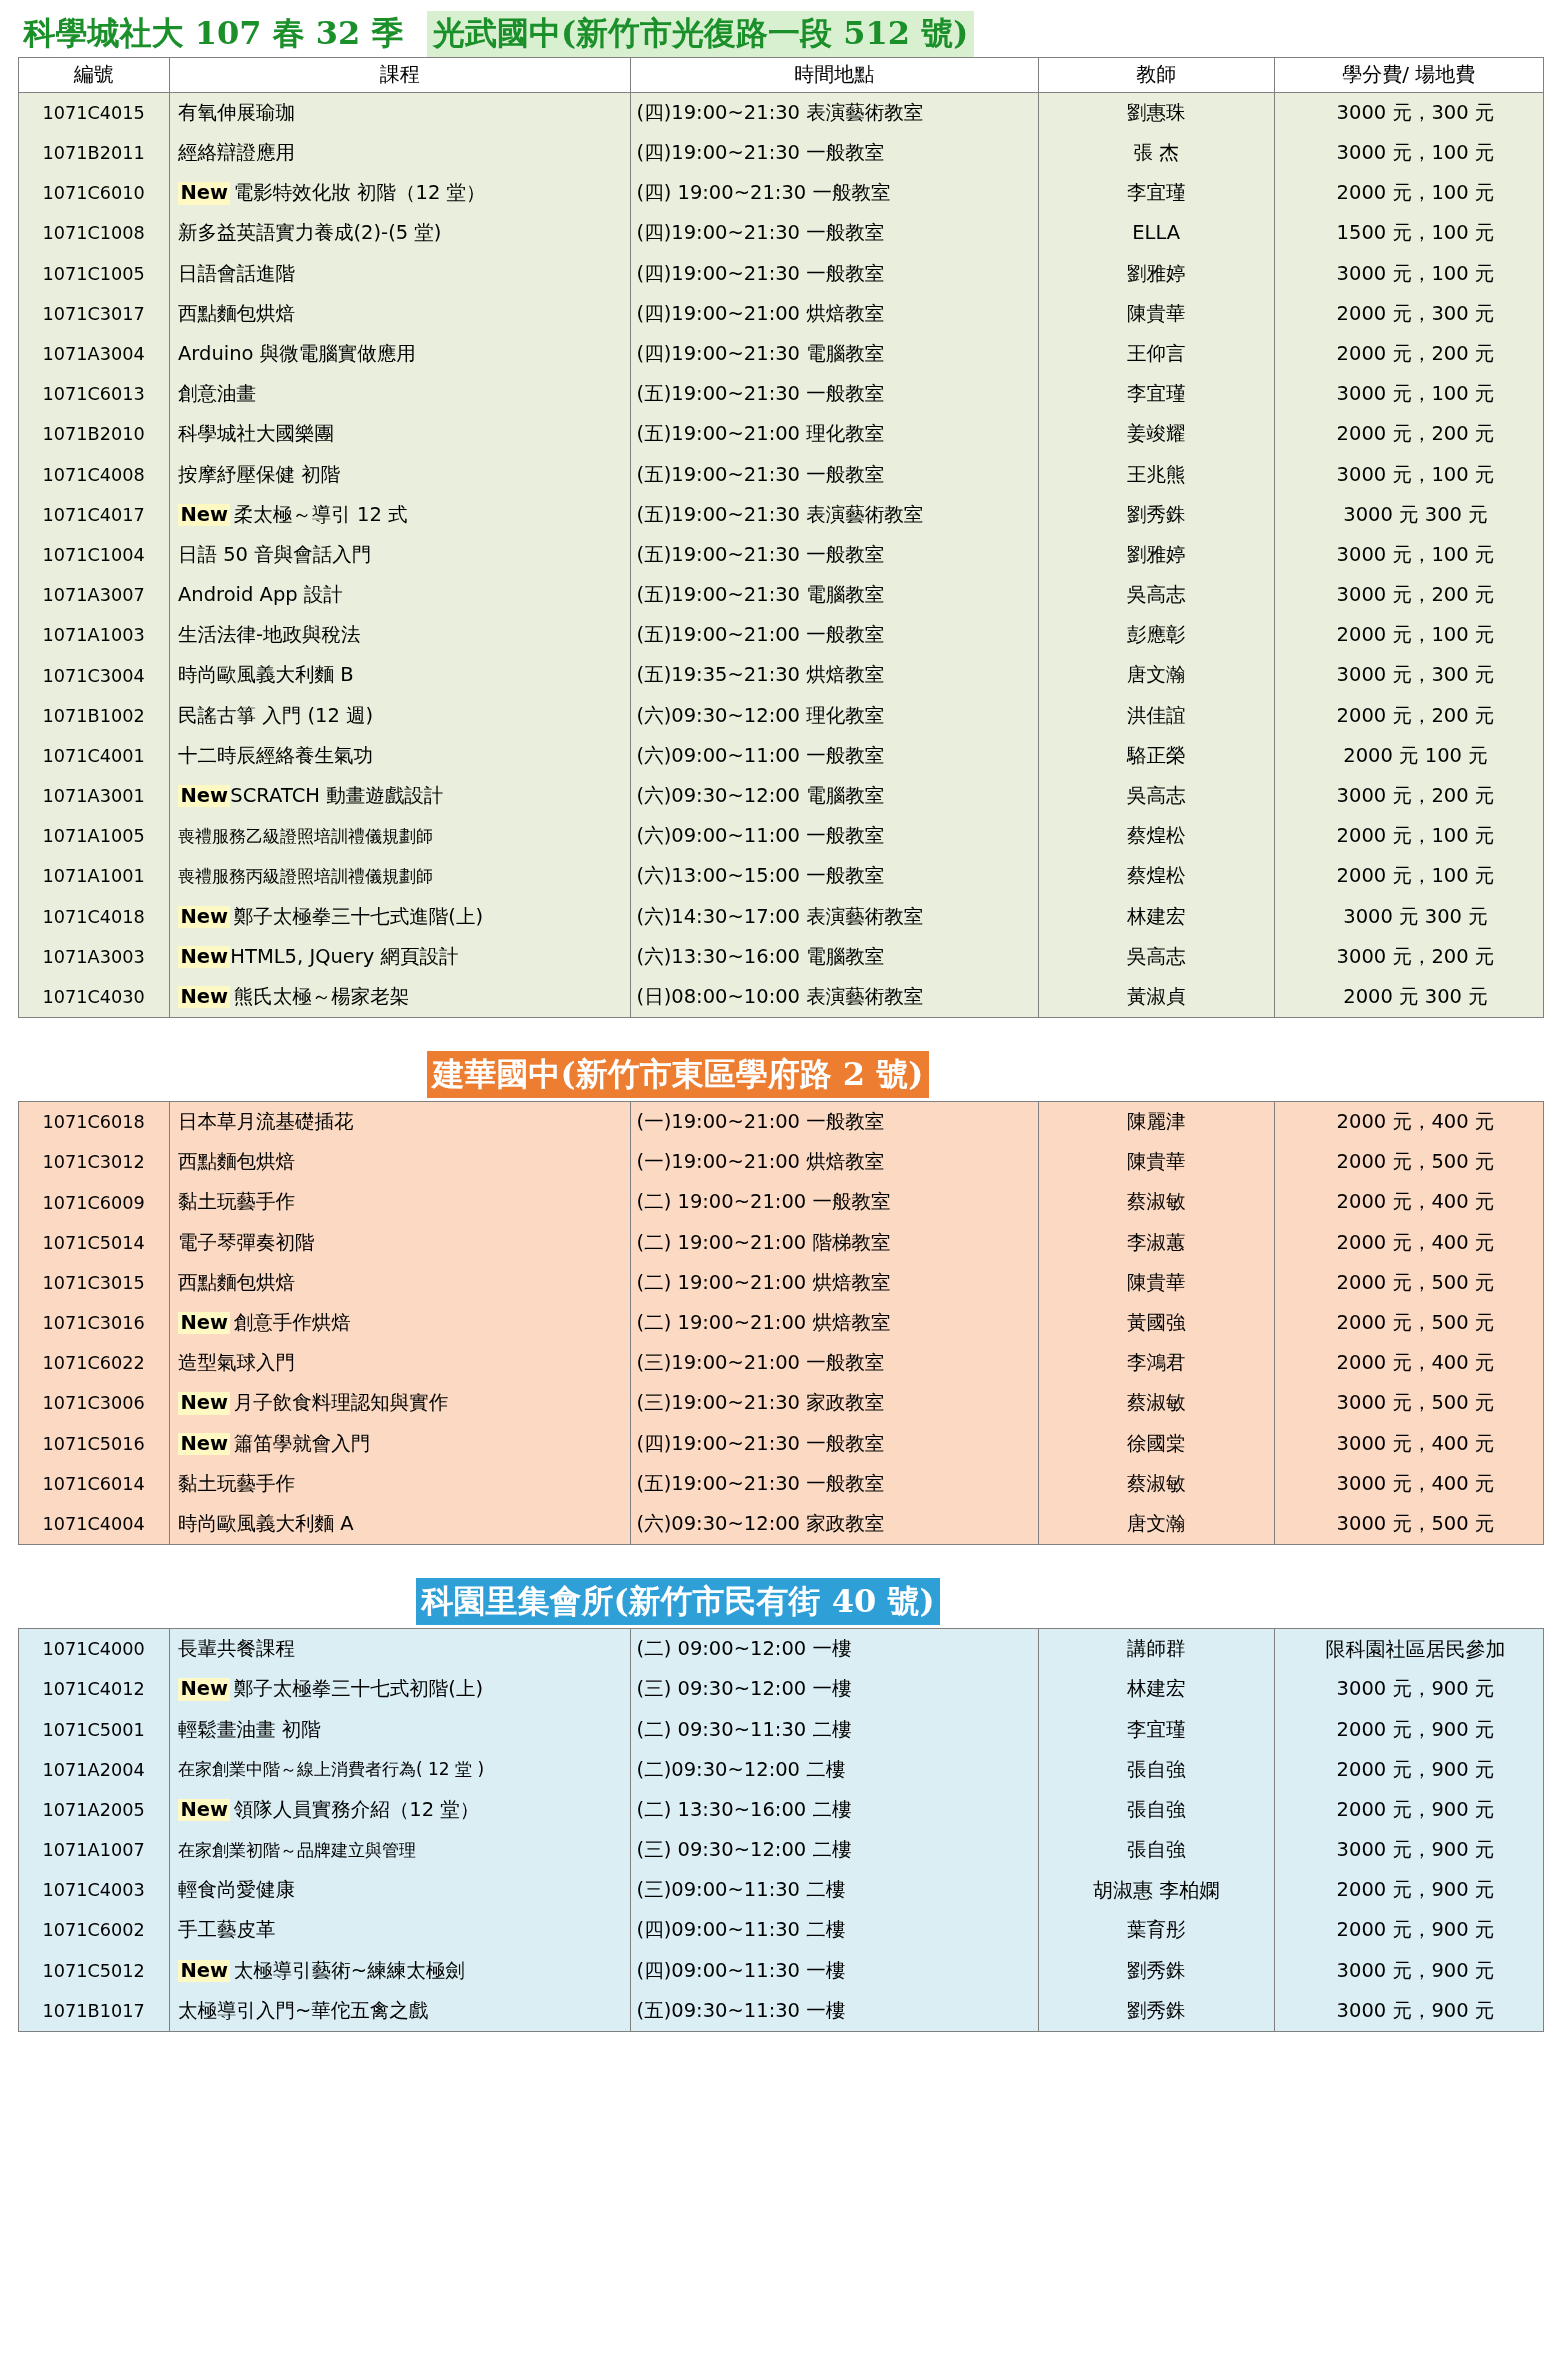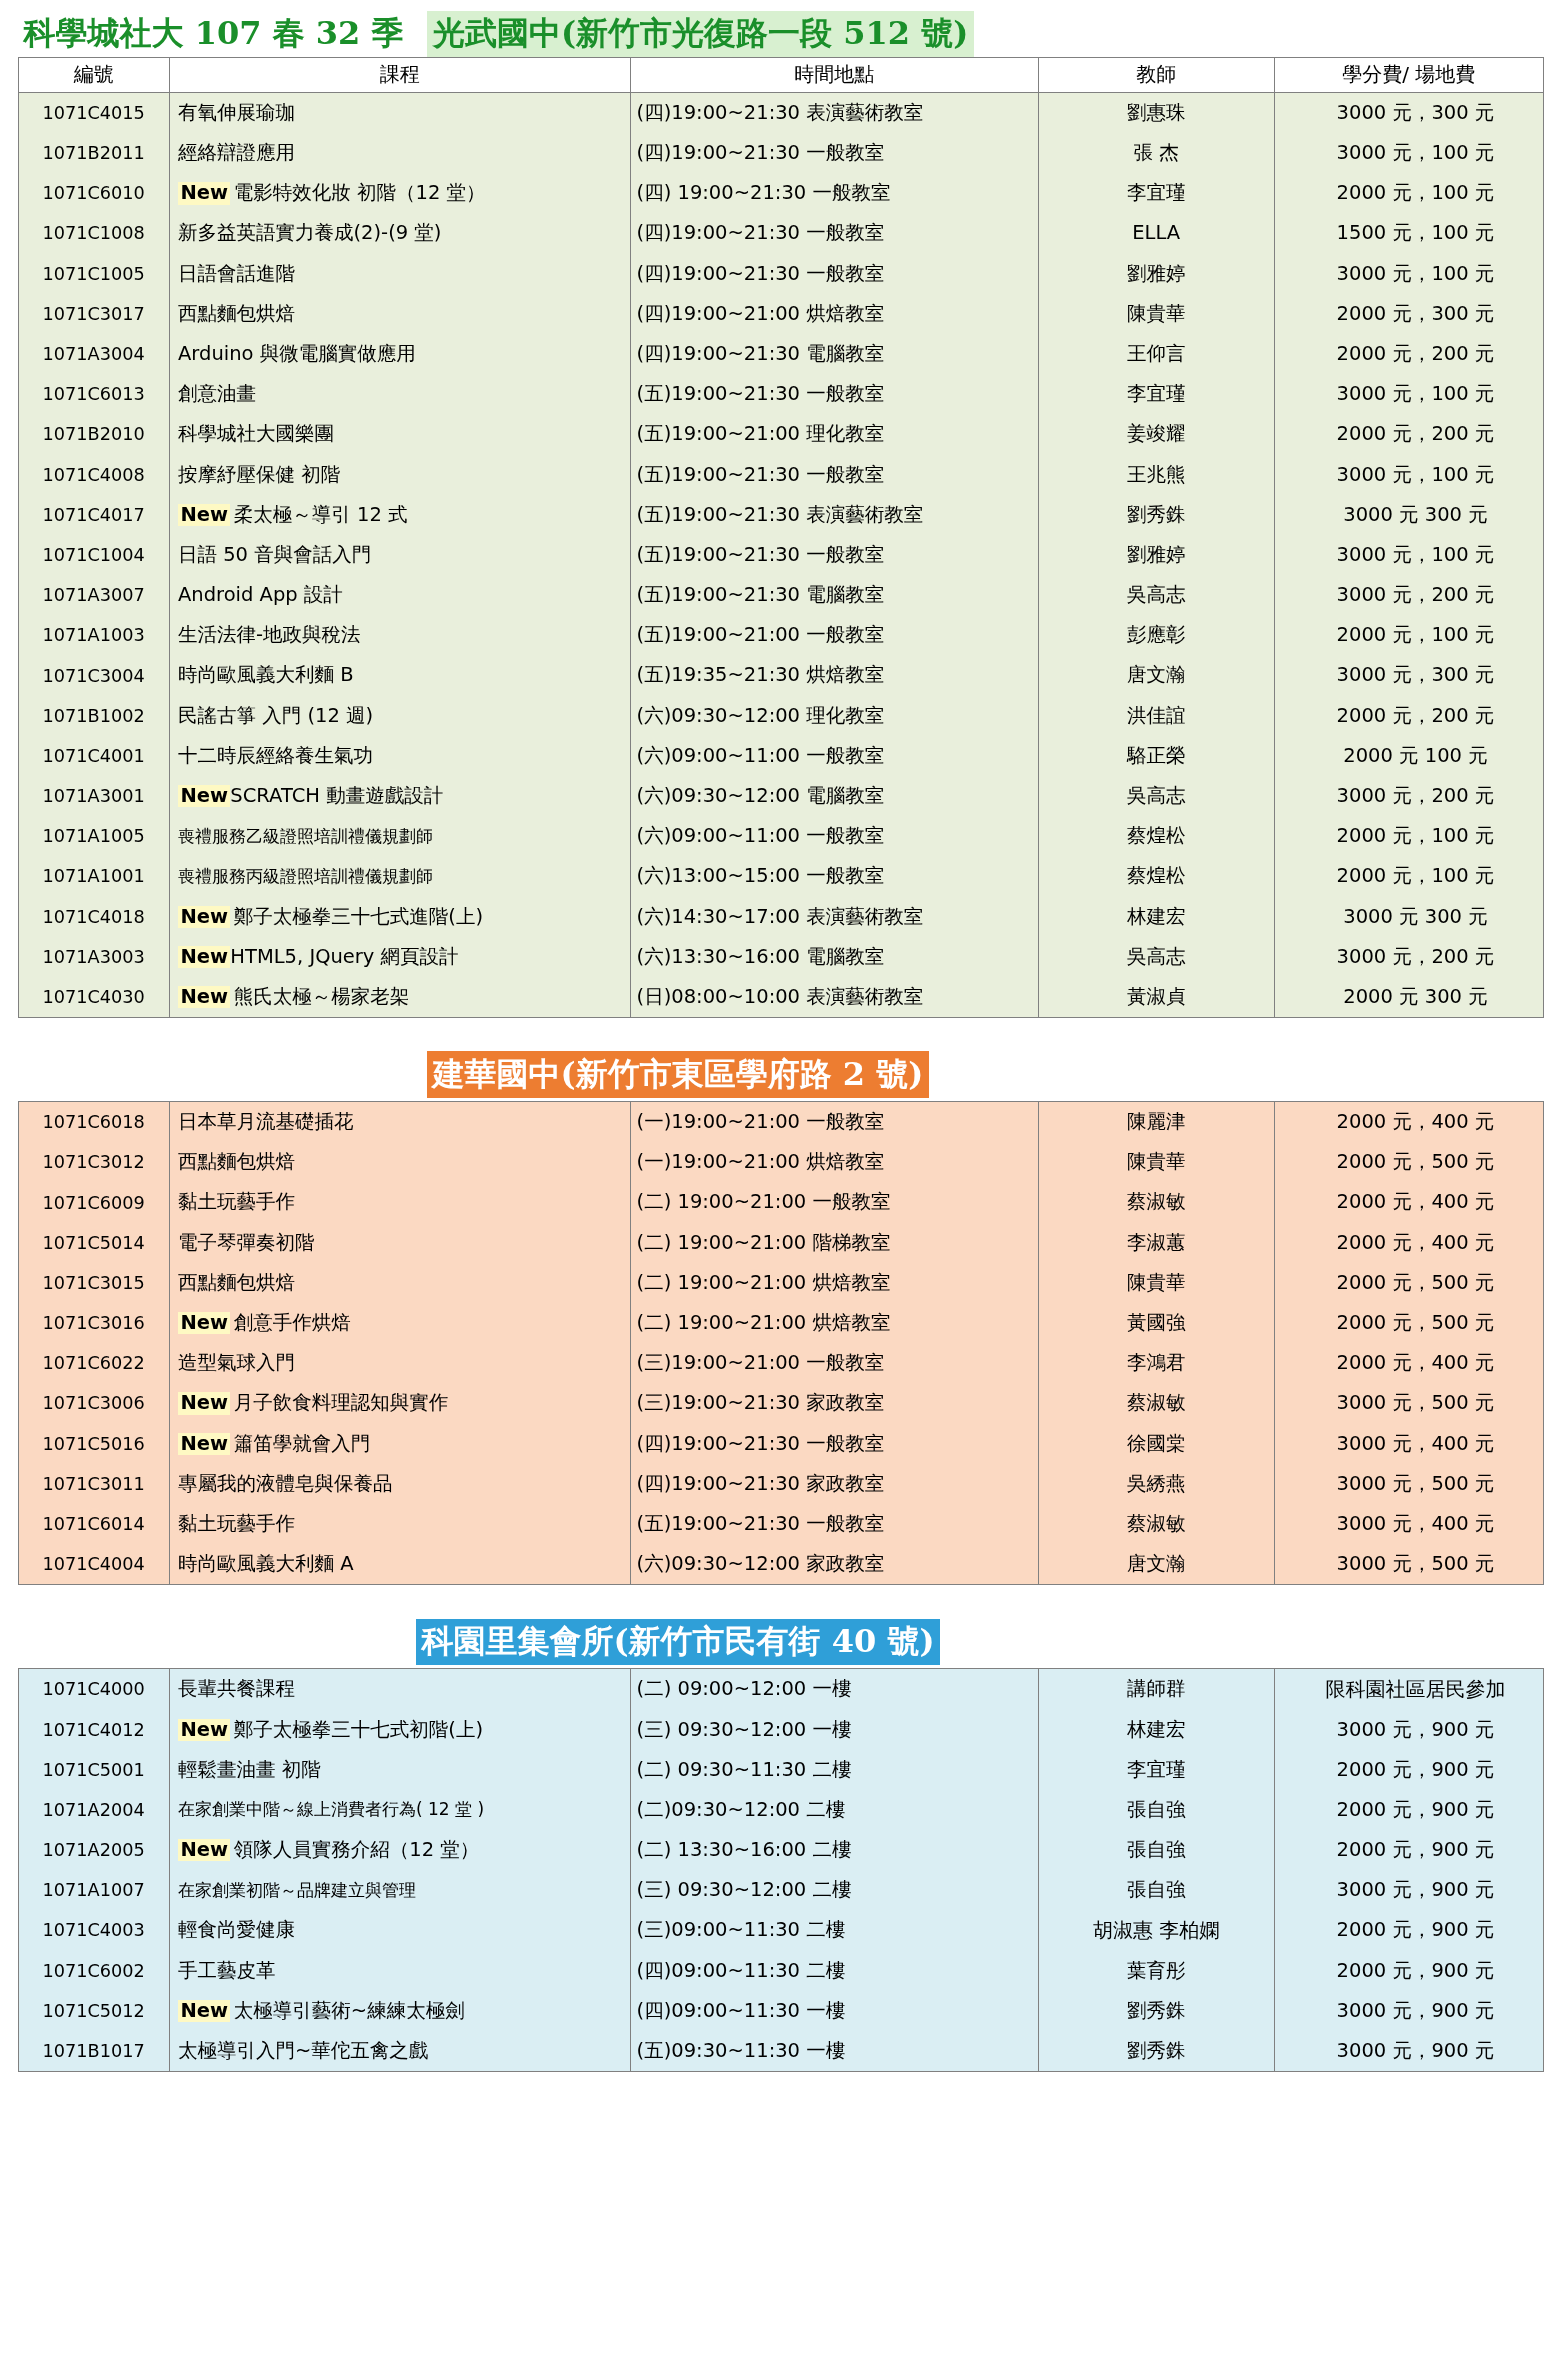--- a/index.html
+++ b/index.html
@@ -165,21 +165,21 @@
           </tr>
           <tr class="row sec-green">
             <td class="code">1071C6010</td>
             <td class="course"><span class="new-badge">New</span><span>電影特效化妝 初階（12 堂）</span></td>
             <td class="time">(四) 19:00~21:30 一般教室</td>
             <td class="teacher">李宜瑾</td>
             <td class="fee">2000 元，100 元</td>
           </tr>
           <tr class="row sec-green">
             <td class="code">1071C1008</td>
-            <td class="course"><span>新多益英語實力養成(2)-(9 堂)</span></td>
+            <td class="course"><span>新多益英語實力養成(2)-(5 堂)</span></td>
             <td class="time">(四)19:00~21:30 一般教室</td>
             <td class="teacher">ELLA</td>
             <td class="fee">1500 元，100 元</td>
           </tr>
           <tr class="row sec-green">
             <td class="code">1071C1005</td>
             <td class="course"><span>日語會話進階</span></td>
             <td class="time">(四)19:00~21:30 一般教室</td>
             <td class="teacher">劉雅婷</td>
             <td class="fee">3000 元，100 元</td>
@@ -387,27 +387,20 @@
             <td class="fee">3000 元，500 元</td>
           </tr>
           <tr class="row sec-orange">
             <td class="code">1071C5016</td>
             <td class="course"><span class="new-badge">New</span><span>簫笛學就會入門</span></td>
             <td class="time">(四)19:00~21:30 一般教室</td>
             <td class="teacher">徐國棠</td>
             <td class="fee">3000 元，400 元</td>
           </tr>
           <tr class="row sec-orange">
-            <td class="code">1071C3011</td>
-            <td class="course"><span>專屬我的液體皂與保養品</span></td>
-            <td class="time">(四)19:00~21:30 家政教室</td>
-            <td class="teacher">吳綉燕</td>
-            <td class="fee">3000 元，500 元</td>
-          </tr>
-          <tr class="row sec-orange">
             <td class="code">1071C6014</td>
             <td class="course"><span>黏土玩藝手作</span></td>
             <td class="time">(五)19:00~21:30 一般教室</td>
             <td class="teacher">蔡淑敏</td>
             <td class="fee">3000 元，400 元</td>
           </tr>
           <tr class="row sec-orange last-row">
             <td class="code">1071C4004</td>
             <td class="course"><span>時尚歐風義大利麵 A</span></td>
             <td class="time">(六)09:30~12:00 家政教室</td>

